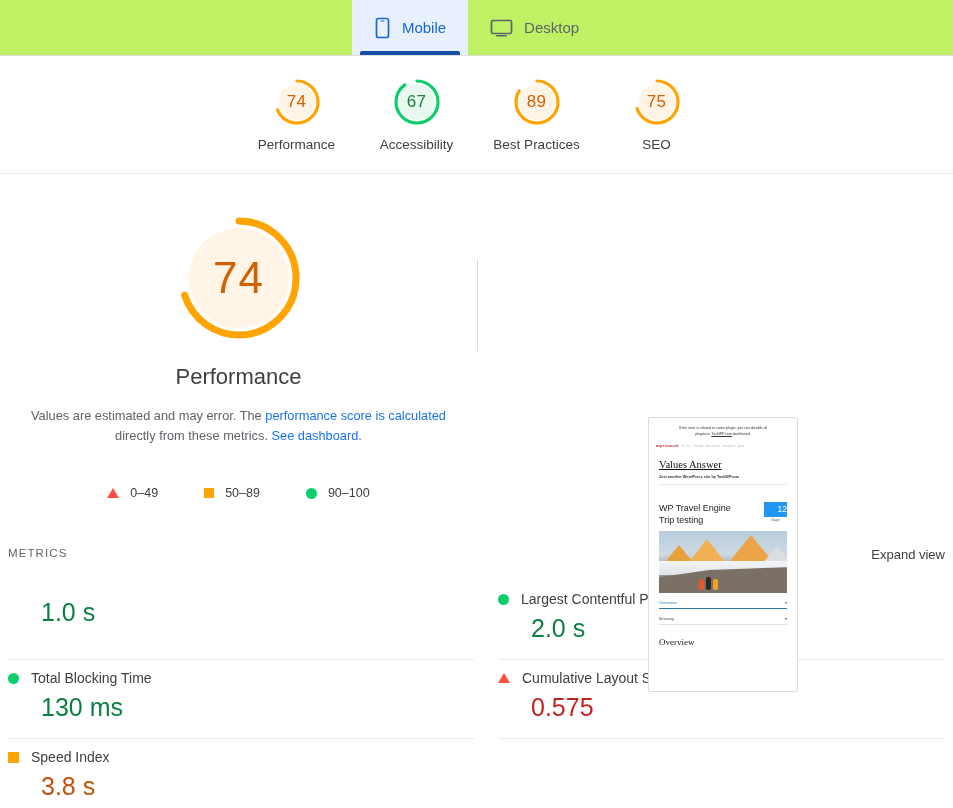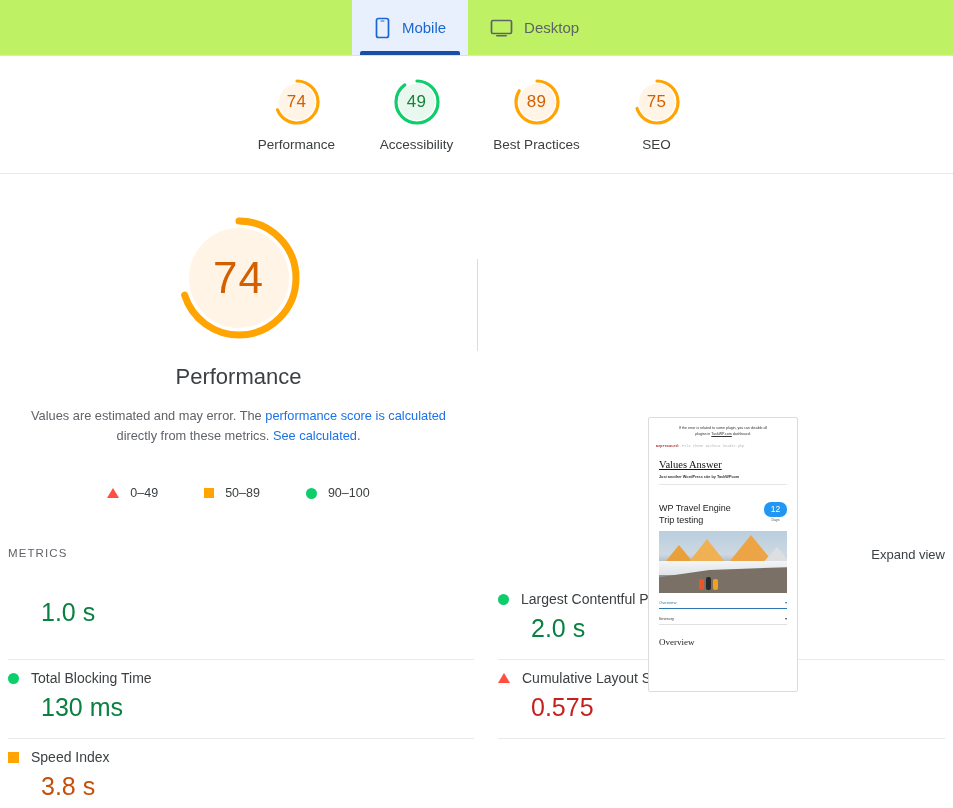--- a/index.html
+++ b/index.html
@@ -213,21 +213,22 @@
     width: 23px;
     flex: none;
     text-align: center;
   }
   .th-badge-box {
     background: #2196f3;
     color: #fff;
     font-size: 8.5px;
     line-height: 15px;
     height: 15px;
-    border-radius: 7px;
+    border-radius: 0;
+    text-align: right;
   }
   .th-badge-lbl { font-size: 3.6px; color: #555; margin-top: 1px; }
 
   .th-photo {
     margin: 5px 10px 0;
     height: 62px;
     position: relative;
     overflow: hidden;
     background: linear-gradient(#b9cede 0%, #cdd8e2 38%, #9aa4ad 60%, #6d7179 100%);
   }
@@ -363,21 +364,21 @@
       <div class="gauge-val" style="color: rgb(210, 95, 0);">74</div>
     </div>
     <div class="gauge-label">Performance</div>
   </div>
   <div class="gauge-item">
     <div class="gauge-ring">
       <svg width="48" height="48" viewBox="0 0 48 48">
         <circle cx="24" cy="24" r="18" fill="#e8f8ef"></circle>
         <circle cx="24" cy="24" r="21" fill="none" stroke-width="3.2" stroke-linecap="round" stroke="#0cce6b" stroke-dasharray="118.09246784844034 13.854423602330982"></circle>
       </svg>
-      <div class="gauge-val" style="color: rgb(23, 130, 57);">49</div>
+      <div class="gauge-val" style="color: rgb(23, 130, 57);">67</div>
     </div>
     <div class="gauge-label">Accessibility</div>
   </div>
   <div class="gauge-item">
     <div class="gauge-ring">
       <svg width="48" height="48" viewBox="0 0 48 48">
         <circle cx="24" cy="24" r="18" fill="#fff4e5"></circle>
         <circle cx="24" cy="24" r="21" fill="none" stroke-width="3.2" stroke-linecap="round" stroke="#ffa400" stroke-dasharray="110.17565436139404 21.77123708937728"></circle>
       </svg>
       <div class="gauge-val" style="color: rgb(210, 95, 0);">89</div>
@@ -403,21 +404,21 @@
       <svg width="128" height="128" viewBox="0 0 128 128">
         <circle cx="64" cy="64" r="50" fill="#fff4e5"></circle>
         <circle cx="64" cy="64" r="57" fill="none" stroke="#ffa400" stroke-width="7" stroke-linecap="round" stroke-dasharray="250.69909375646546 107.44246875277094"></circle>
       </svg>
       <div class="big-val">74</div>
     </div>
 
     <div class="big-caption">Performance</div>
 
     <div class="disclaimer">
-      <span>Values are estimated and may error. The </span><a href="#">performance score is calculated</a><span> directly from these metrics. </span><a href="#">See calculated</a><span>.</span>
+      <span>Values are estimated and may error. The </span><a href="#">performance score is calculated</a><span> directly from these metrics. </span><a href="#">See dashboard</a><span>.</span>
     </div>
 
     <div class="legend">
       <div class="legend-item">
         <span class="sw-tri"></span>
         <span>0–49</span>
       </div>
       <div class="legend-item">
         <span class="sw-sq"></span>
         <span>50–89</span>

